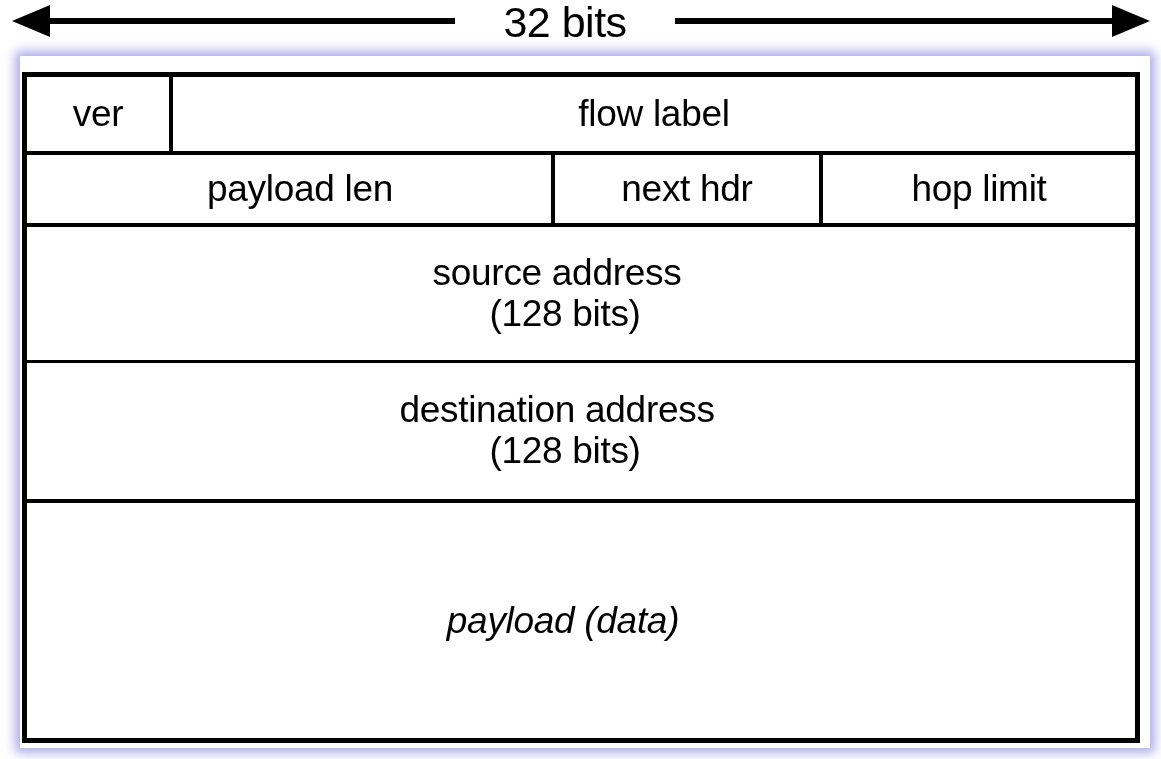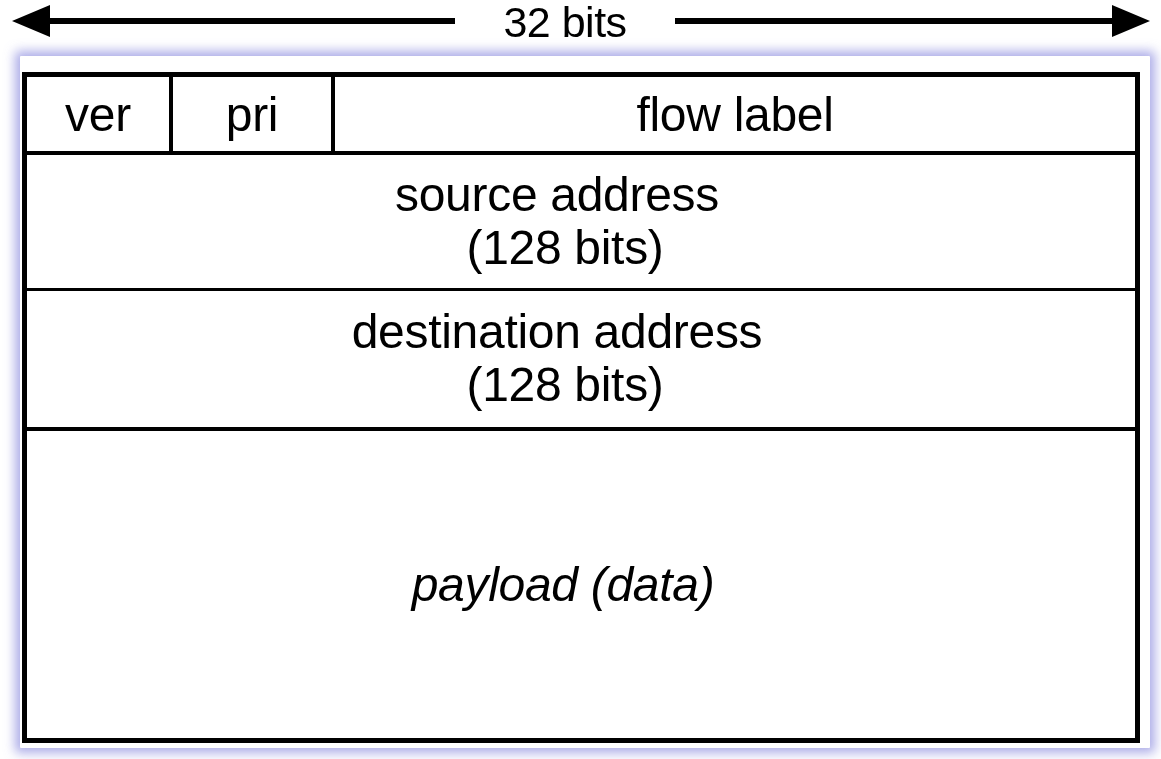--- a/index.html
+++ b/index.html
@@ -93,21 +93,21 @@
   .row.thin-divider-below {
     border-bottom: 3px solid #000000;
   }
 
   .cell {
     box-sizing: border-box;
     display: flex;
     align-items: center;
     justify-content: center;
     text-align: right;
-    font-size: 48px;
+    font-size: 37px;
     letter-spacing: -0.3px;
     white-space: nowrap;
     overflow: hidden;
   }
   .cell.sep-right {
     border-right: 4px solid #000000;
   }
   .cell.two-line {
     flex-direction: column;
     line-height: 1.10;
@@ -159,24 +159,28 @@
 </div>
 
 <div id="header-glow">
   <div id="glow-mask"></div>
 </div>
 
 <div id="datagram">
 
   <div class="row divider-below" id="row-1">
     <div class="cell sep-right" id="cell-ver">ver</div>
-    <div class="cell sep-right" id="cell-pri">pri</div>
     <div class="cell" id="cell-flow-label">flow label</div>
   </div>
 
+  <div class="row divider-below" id="row-2">
+    <div class="cell sep-right" id="cell-payload-len">payload len</div>
+    <div class="cell sep-right" id="cell-next-hdr">next hdr</div>
+    <div class="cell" id="cell-hop-limit">hop limit</div>
+  </div>
 
   <div class="row thin-divider-below" id="row-3">
     <div class="cell two-line" id="cell-source-address">
       <span class="line1">source address</span>
       <span class="line2">(128 bits)</span>
     </div>
   </div>
 
   <div class="row divider-below" id="row-4">
     <div class="cell two-line" id="cell-destination-address">

